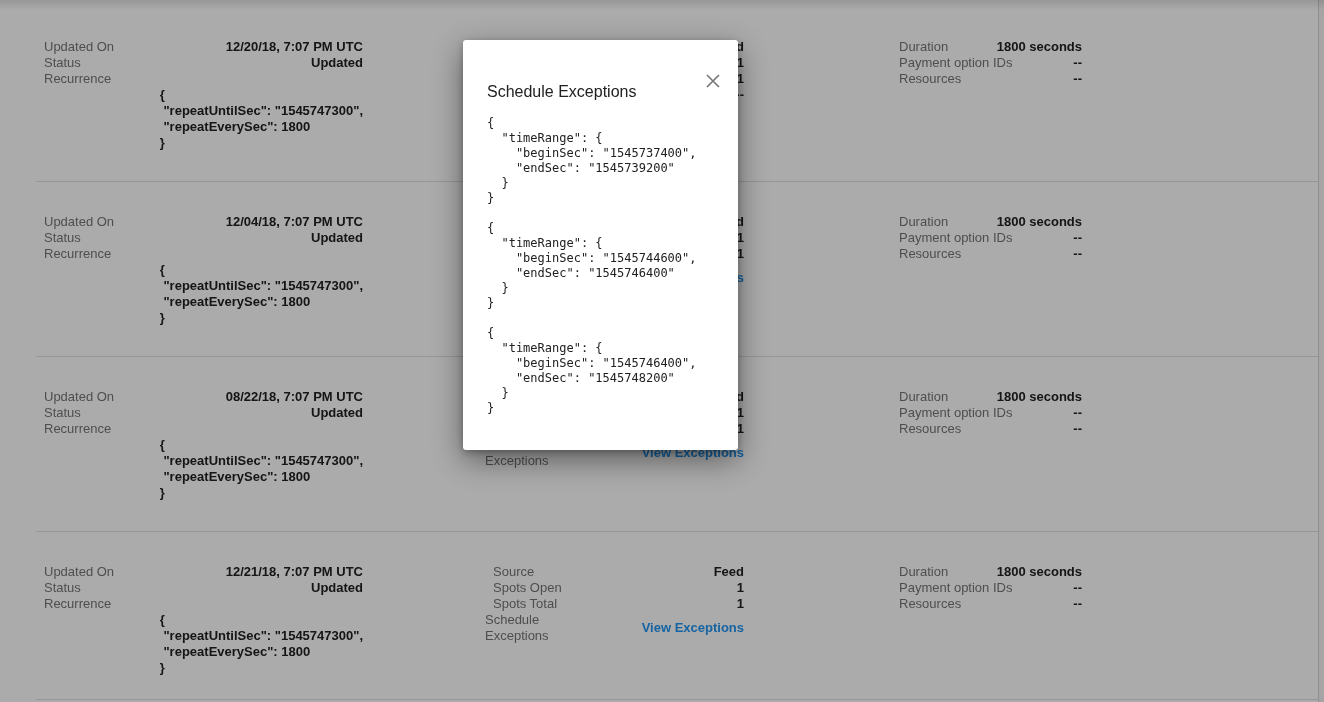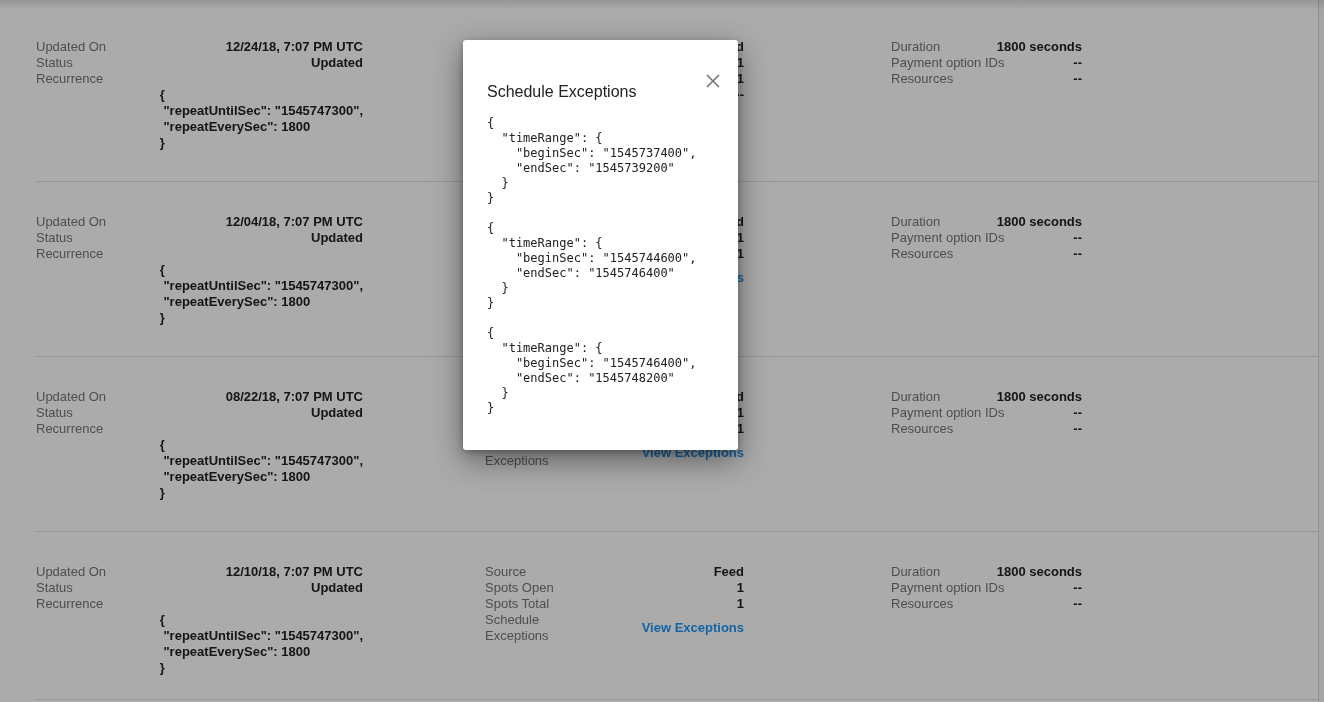--- a/index.html
+++ b/index.html
@@ -26,21 +26,21 @@
   .row{position:relative;width:1318px;}
   .row:nth-child(1){height:182px;}
   .row:nth-child(2),.row:nth-child(3){height:175px;}
   .row:nth-child(4){height:168px;}
   .row .divider{position:absolute;left:36px;right:0;bottom:0;height:1px;background:var(--divider);}
   .col{position:absolute;top:32px;}
   .row:nth-child(1) .col{top:39px;}
   .col1{left:36px;width:327px;}
   .col2{left:485px;width:259px;}
   .col3{left:891px;width:191px;}
-  .kv{display:flex;justify-content:space-between;align-items:baseline;height:16px;}
+  .kv{display:flex;justify-content:space-between;align-items:baseline;height:16px;margin-left:8px;}
   .label{color:var(--label);font-weight:400;white-space:nowrap;}
   .value{color:var(--value);font-weight:700;white-space:nowrap;}
   pre.rec{
     margin:0;width:max-content;margin-left:auto;
     font-family:"Liberation Sans",sans-serif;
     font-size:13px;line-height:16px;font-weight:700;color:var(--value);
   }
   .kv-tall{display:flex;justify-content:space-between;align-items:center;height:32px;}
   .kv-tall .label{white-space:normal;width:80px;line-height:16px;}
   a.link{color:var(--link);font-weight:700;text-decoration:none;cursor:pointer;white-space:nowrap;}
@@ -71,21 +71,21 @@
 </style>
 </head>
 <body>
 
 <div class="page">
   <div class="list" id="list">
   <div class="row">
     <div class="col col1">
       <div class="kv">
         <span class="label">Updated On</span>
-        <span class="value">12/24/18, 7:07 PM UTC</span>
+        <span class="value">12/20/18, 7:07 PM UTC</span>
       </div>
       <div class="kv">
         <span class="label">Status</span>
         <span class="value">Updated</span>
       </div>
       <div class="kv">
         <span class="label">Recurrence</span>
       </div>
       <pre class="rec">{
  "repeatUntilSec": "1545747300",
@@ -233,21 +233,21 @@
         <span class="value">--</span>
       </div>
     </div>
     <div class="divider"></div>
   </div>
 
   <div class="row">
     <div class="col col1">
       <div class="kv">
         <span class="label">Updated On</span>
-        <span class="value">12/10/18, 7:07 PM UTC</span>
+        <span class="value">12/21/18, 7:07 PM UTC</span>
       </div>
       <div class="kv">
         <span class="label">Status</span>
         <span class="value">Updated</span>
       </div>
       <div class="kv">
         <span class="label">Recurrence</span>
       </div>
       <pre class="rec">{
  "repeatUntilSec": "1545747300",

